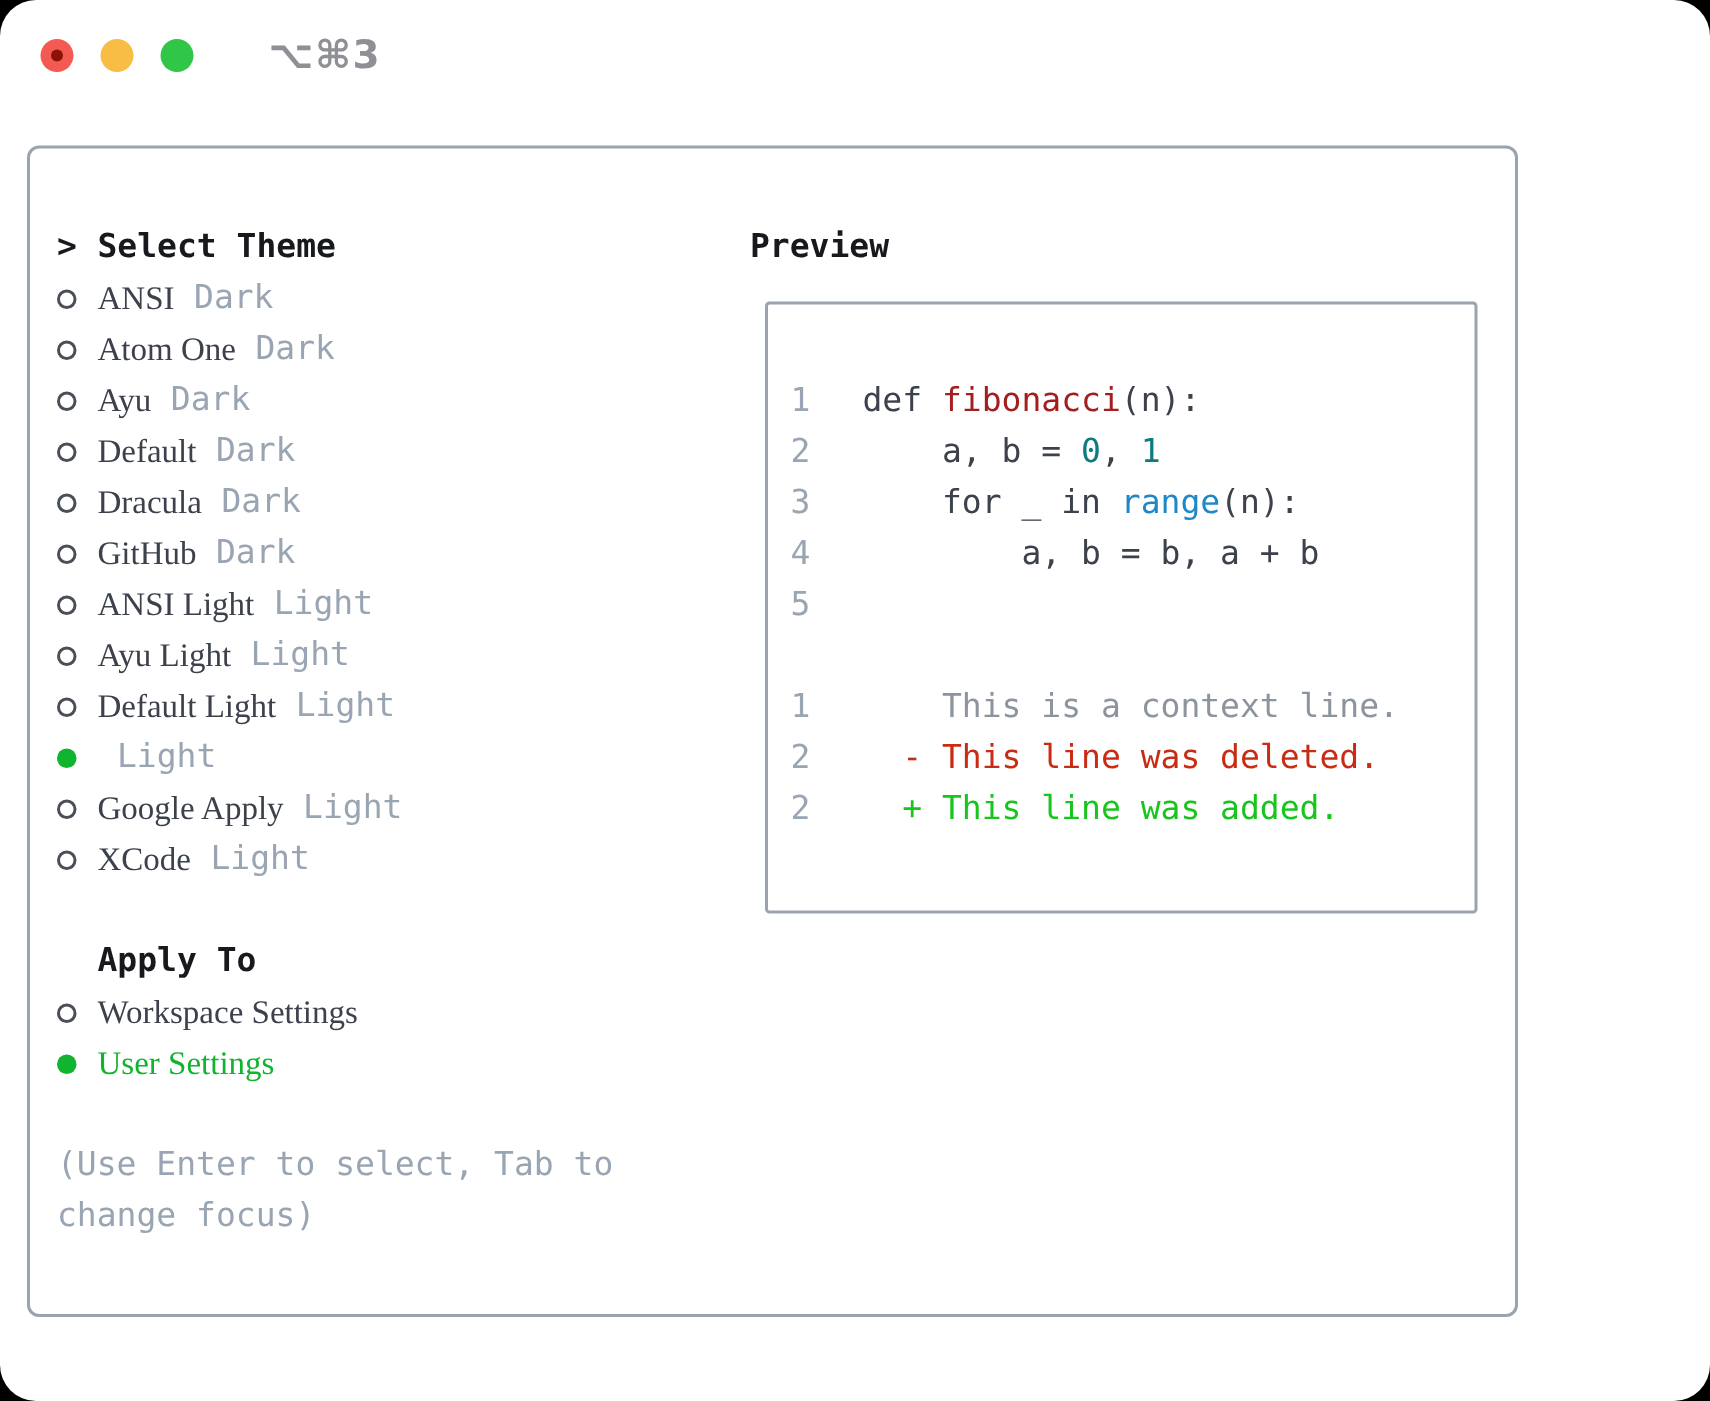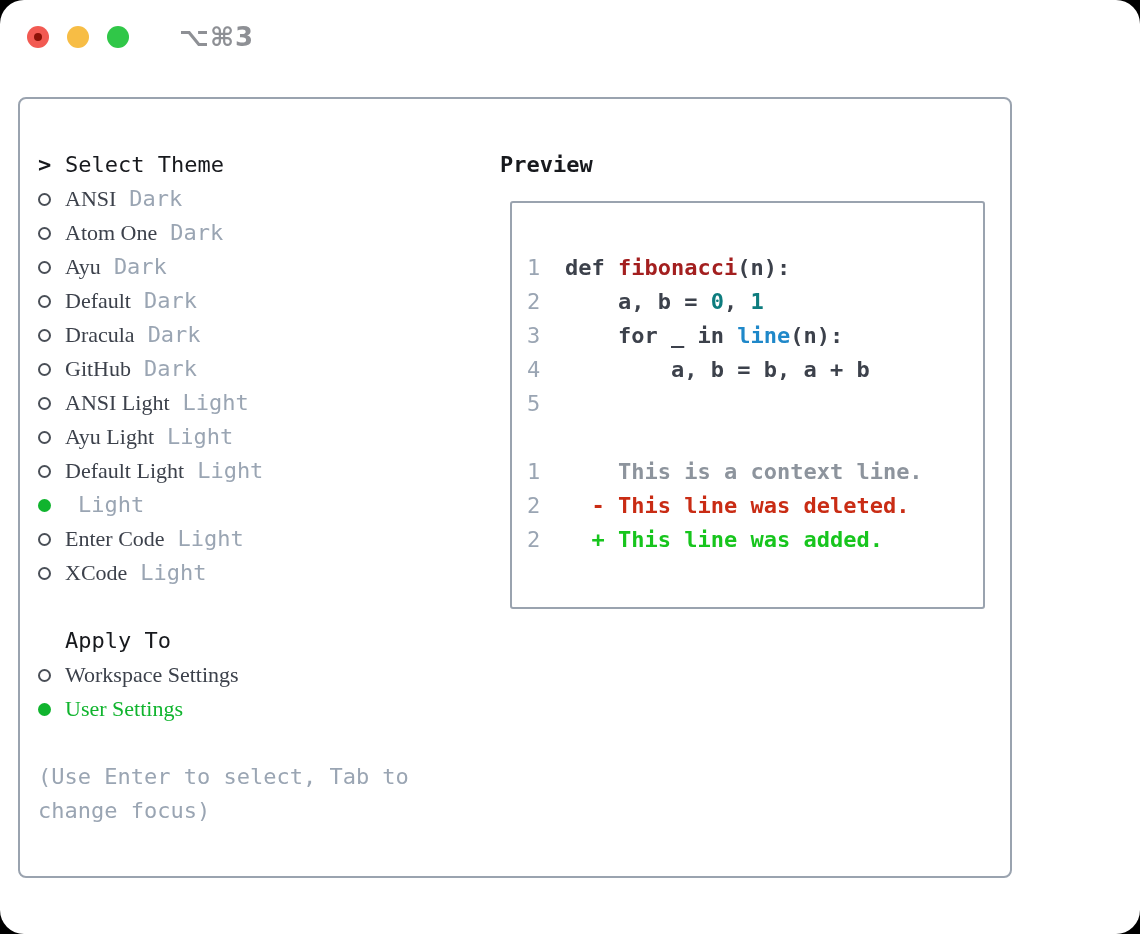--- a/index.html
+++ b/index.html
@@ -44,21 +44,21 @@
   .left-col { position: absolute; left: 18px; top: 49px; width: 440px; }
 
   .row, .heading-row {
     display: flex; align-items: center; height: 34px;
     font-size: 22px; line-height: 34px; white-space: pre;
   }
   .icon-cell {
     width: 27px; flex: 0 0 27px; display: flex; align-items: center;
   }
   .prefix { font-weight: bold; color: var(--heading, #17191d); }
-  .heading { font-weight: normal; color: var(--heading, #17191d); }
+  .heading { font-weight: bold; color: var(--heading, #17191d); }
 
   .radio { width: 13px; height: 13px; border-radius: 50%; display: inline-block; }
   .radio.off { border: 2px solid var(--radio-outline, #4a4f57); background: transparent; }
   .radio.on  { background: var(--accent-green, #10b42e); }
 
   .row .name { color: var(--text, #3c414b); font-family: Liberation Serif, serif; }
   .row.selected .name { color: var(--accent-green, #10b42e); }
   .row .tag { color: var(--muted, #9aa5b3); margin-left: 13px; }
 
   .apply-heading { margin-top: 34px; align-items: center; }
@@ -82,21 +82,21 @@
     background: #fff; overflow: hidden;
   }
   .code-area { padding: 48px 0 0 15px; }
   .code-line {
     display: flex; height: 34px; font-size: 22px; line-height: 34px;
     white-space: pre;
   }
   .code-line .ln {
     width: 26px; flex: 0 0 26px; color: var(--muted, #9aa5b3);
   }
-  .code-line .content { margin-left: 12px; white-space: pre; font-weight: bold; }
+  .code-line .content { margin-left: 22px; white-space: pre; }
 
   .tok-code     { color: var(--text, #3c414b); }
   .tok-function { color: var(--function-red, #a31f1f); }
   .tok-number   { color: var(--number-teal, #0d7c7e); }
   .tok-builtin  { color: var(--builtin-blue, #1f88c9); }
   .tok-context  { color: var(--context-gray, #8d949d); }
   .tok-deleted  { color: var(--deleted-red, #c92c14); }
   .tok-added    { color: var(--added-green, #17c51d); }
 </style>
 </head>
@@ -125,21 +125,21 @@
           <div class="row"><span class="icon-cell"><span class="radio off"></span></span><span class="name">ANSI</span><span class="tag">Dark</span></div>
           <div class="row"><span class="icon-cell"><span class="radio off"></span></span><span class="name">Atom One</span><span class="tag">Dark</span></div>
           <div class="row"><span class="icon-cell"><span class="radio off"></span></span><span class="name">Ayu</span><span class="tag">Dark</span></div>
           <div class="row"><span class="icon-cell"><span class="radio off"></span></span><span class="name">Default</span><span class="tag">Dark</span></div>
           <div class="row"><span class="icon-cell"><span class="radio off"></span></span><span class="name">Dracula</span><span class="tag">Dark</span></div>
           <div class="row"><span class="icon-cell"><span class="radio off"></span></span><span class="name">GitHub</span><span class="tag">Dark</span></div>
           <div class="row"><span class="icon-cell"><span class="radio off"></span></span><span class="name">ANSI Light</span><span class="tag">Light</span></div>
           <div class="row"><span class="icon-cell"><span class="radio off"></span></span><span class="name">Ayu Light</span><span class="tag">Light</span></div>
           <div class="row"><span class="icon-cell"><span class="radio off"></span></span><span class="name">Default Light</span><span class="tag">Light</span></div>
           <div class="row selected"><span class="icon-cell"><span class="radio on"></span></span><span class="tag">Light</span></div>
-          <div class="row"><span class="icon-cell"><span class="radio off"></span></span><span class="name">Enter Code</span><span class="tag">Light</span></div>
+          <div class="row"><span class="icon-cell"><span class="radio off"></span></span><span class="name">Google Apply</span><span class="tag">Light</span></div>
           <div class="row"><span class="icon-cell"><span class="radio off"></span></span><span class="name">XCode</span><span class="tag">Light</span></div>
         </div>
 
       <div class="heading-row apply-heading">
         <span class="icon-cell"></span>
         <span class="heading">Apply To</span>
       </div>
 
       <div id="apply-list">
           <div class="row"><span class="icon-cell"><span class="radio off"></span></span><span class="name">Workspace Settings</span></div>
@@ -148,21 +148,21 @@
 
       <div class="help">(Use Enter to select, Tab to change focus)</div>
     </div>
 
     <div class="preview-heading">Preview</div>
 
     <div class="preview-box">
       <div class="code-area" id="code-area">
           <div class="code-line"><span class="ln">1</span><span class="content"><span class="tok-code">def </span><span class="tok-function">fibonacci</span><span class="tok-code">(n):</span></span></div>
           <div class="code-line"><span class="ln">2</span><span class="content"><span class="tok-code">    a, b = </span><span class="tok-number">0</span><span class="tok-code">, </span><span class="tok-number">1</span></span></div>
-          <div class="code-line"><span class="ln">3</span><span class="content"><span class="tok-code">    for _ in </span><span class="tok-builtin">line</span><span class="tok-code">(n):</span></span></div>
+          <div class="code-line"><span class="ln">3</span><span class="content"><span class="tok-code">    for _ in </span><span class="tok-builtin">range</span><span class="tok-code">(n):</span></span></div>
           <div class="code-line"><span class="ln">4</span><span class="content"><span class="tok-code">        a, b = b, a + b</span></span></div>
           <div class="code-line"><span class="ln">5</span></div>
           <div class="code-line"><span class="ln"></span><span class="content"></span></div>
           <div class="code-line"><span class="ln">1</span><span class="content"><span class="tok-context">    This is a context line.</span></span></div>
           <div class="code-line"><span class="ln">2</span><span class="content"><span class="tok-deleted">  - This line was deleted.</span></span></div>
           <div class="code-line"><span class="ln">2</span><span class="content"><span class="tok-added">  + This line was added.</span></span></div>
         </div>
     </div>
 
   </div>

